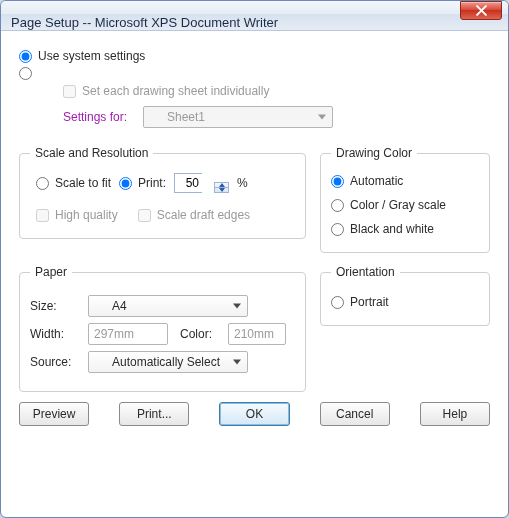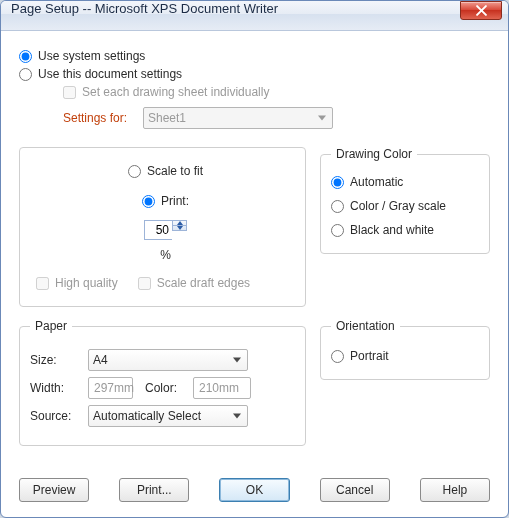--- a/index.html
+++ b/index.html
@@ -19,21 +19,21 @@
     border: 1px solid #6b89b8;
     border-radius: 6px;
     box-shadow: 0 0 6px rgba(0,0,0,0.2);
     overflow: hidden;
   }
   .titlebar {
     height: 30px;
     background: linear-gradient(to bottom, #f3f6fb 0%, #e6ecf5 45%, #d7e1ef 46%, #e6ecf5 100%);
     border-bottom: 1px solid #b9c7dc;
     display: flex;
-    align-items: flex-start;
+    align-items: flex-end;
     padding: 0 4px 0 10px;
     position: relative;
   }
   .titlebar .title {
     color: #1b2b45;
     font-size: 13px;
     flex: 1;
   }
   .close-btn {
     width: 42px;
@@ -66,28 +66,28 @@
     margin: 0 6px 0 0;
     width: 13px; height: 13px;
   }
   .disabled { color: #9a9a9a; }
   .indent1 { margin-left: 44px; }
   .settings-for-row {
     display: flex;
     align-items: center;
     margin: 8px 0 12px 44px;
   }
-  .settings-for-row .lbl { width: 80px; color: #c2410c; }
+  .settings-for-row .lbl { width: 80px; color: #a21caf; }
   .combo {
     height: 22px;
     border: 1px solid #b5b5b5;
     background: linear-gradient(to bottom, #fff, #f2f2f2);
     display: flex;
     align-items: center;
-    padding: 0 4px;
+    padding: 0 23px;
     position: relative;
     border-radius: 2px;
   }
   .combo .arrow {
     position: absolute;
     right: 6px;
     top: 50%; transform: translateY(-50%);
     width: 0; height: 0;
     border-left: 4px solid transparent;
     border-right: 4px solid transparent;
@@ -112,25 +112,25 @@
     gap: 14px;
   }
   .col-left { flex: 1.45; }
   .col-right { width: 170px; }
 
   .scale-row {
     display: flex;
     align-items: center;
     gap: 8px;
     margin: 2px 0 10px 6px;
-    flex-direction: column;
   }
   .spinner {
     display: flex;
-    align-items: flex-start;
+    align-items: flex-end;
+    gap: 12px;
   }
   .spinner input {
     width: 28px;
     height: 20px;
     border: 1px solid #9db4d8;
     border-right: none;
     text-align: right;
     padding: 0 3px;
     font-family: inherit;
     font-size: 12px;
@@ -168,21 +168,21 @@
     background:#fff;
     padding: 0 5px;
     color:#9a9a9a;
     display:flex;align-items:center;
     border-radius:2px;
   }
   .buttons {
     display:flex;
     gap: 30px;
     justify-content: center;
-    margin-top: 26px;
+    margin-top: 4px;
   }
   .btn {
     width: 80px;
     height: 24px;
     border: 1px solid #8a8a8a;
     border-radius: 3px;
     background: linear-gradient(to bottom,#fdfdfd,#e7e7e7);
     display:flex;align-items:center;justify-content:center;
     font-family: inherit; font-size:12px;
   }
@@ -207,37 +207,37 @@
   </div>
 
   <div class="body">
 
     <div class="radio-row">
       <input type="radio" name="settingsMode" checked="" style="">
       <label>Use system settings</label>
     </div>
     <div class="radio-row">
       <input type="radio" name="settingsMode" style="">
-      <label>Use this document settings</label>
     </div>
     <div class="check-row indent1 disabled">
       <input type="checkbox" disabled="" style="">
       <label>Set each drawing sheet individually</label>
     </div>
     <div class="settings-for-row">
       <span class="lbl">Settings for:</span>
       <div class="combo disabled" style="width:190px">
         <span>Sheet1</span>
         <span class="arrow"></span>
       </div>
     </div>
 
     <div class="cols">
       <div class="col-left">
         <fieldset>
+          <legend>Scale and Resolution</legend>
           <div class="scale-row">
             <div class="radio-row">
               <input type="radio" name="scaleMode" style="">
               <label>Scale to fit</label>
             </div>
             <div class="radio-row">
               <input type="radio" name="scaleMode" checked="" style="">
               <label>Print:</label>
             </div>
             <div class="spinner">
@@ -290,21 +290,21 @@
           <legend>Paper</legend>
           <div class="row">
             <span class="lbl">Size:</span>
             <div class="combo" style="width:160px">
               <span>A4</span>
               <span class="arrow"></span>
             </div>
           </div>
           <div class="row">
             <span class="lbl">Width:</span>
-            <div class="txt" style="width:45px">
+            <div class="txt" style="width:80px">
                 <span>297mm</span>
               </div>
             <span style="width:12px"></span>
             <span class="lbl" style="width:48px">Color:</span>
             <div class="txt" style="width:58px">
                 <span>210mm</span>
               </div>
           </div>
           <div class="row">
             <span class="lbl">Source:</span>

